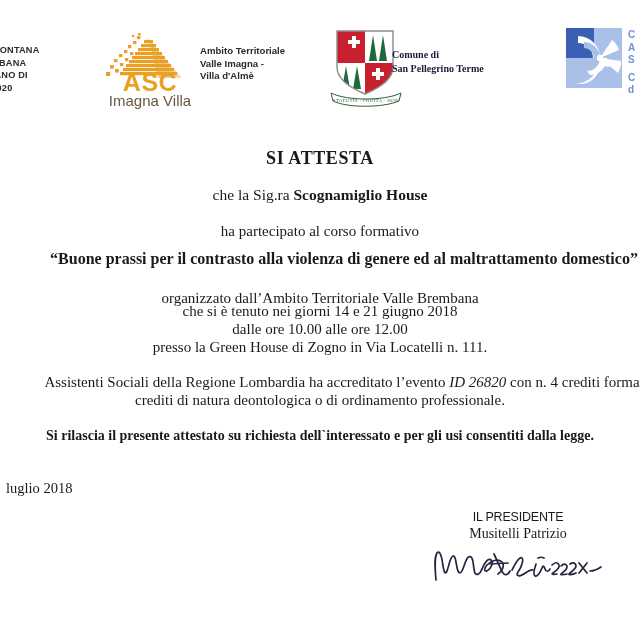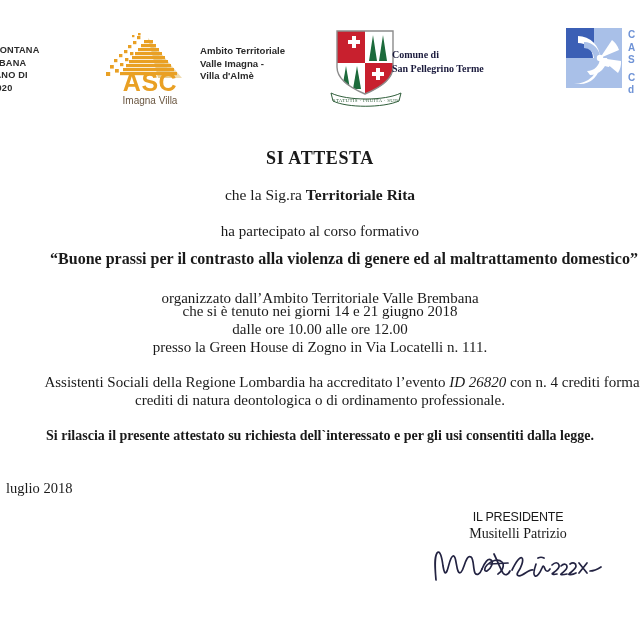--- a/index.html
+++ b/index.html
@@ -75,21 +75,21 @@
     color: #e9a024;
     line-height: 25px;
   }
   .asc-sub {
     position: absolute;
     left: 0;
     top: 63px;
     width: 92px;
     text-align: center;
     font-family: "Liberation Sans", "DejaVu Sans", sans-serif;
-    font-size: 10px;
+    font-size: 15px;
     color: #6a5640;
     line-height: 12px;
   }
   .asc-caption {
     position: absolute;
     left: 200px;
     top: 45px;
     font-family: "Liberation Sans", "DejaVu Sans", sans-serif;
     font-size: 9.6px;
     font-weight: bold;
@@ -361,21 +361,21 @@
       <div>S</div>
       <div class="grp2">C</div>
       <div>d</div>
     </div>
   </div>
 
   <div class="body-text">
 
     <div class="line attesta">SI ATTESTA</div>
 
-    <div class="line sigra"><span>che la Sig.ra </span><b>Territoriale Rita</b></div>
+    <div class="line sigra"><span>che la Sig.ra </span><b>Scognamiglio House</b></div>
 
     <div class="line partecipato">ha partecipato al corso formativo</div>
 
     <div class="line corso-title">“Buone prassi per il contrasto alla violenza di genere ed al maltrattamento domestico”</div>
 
     <div class="line organizzato">organizzato dall’Ambito Territoriale Valle Brembana</div>
 
     <div class="line giorni">che si è tenuto nei giorni 14 e 21 giugno 2018</div>
     <div class="line orario">dalle ore 10.00 alle ore 12.00</div>
     <div class="line luogo">presso la Green House di Zogno in Via Locatelli n. 111.</div>

